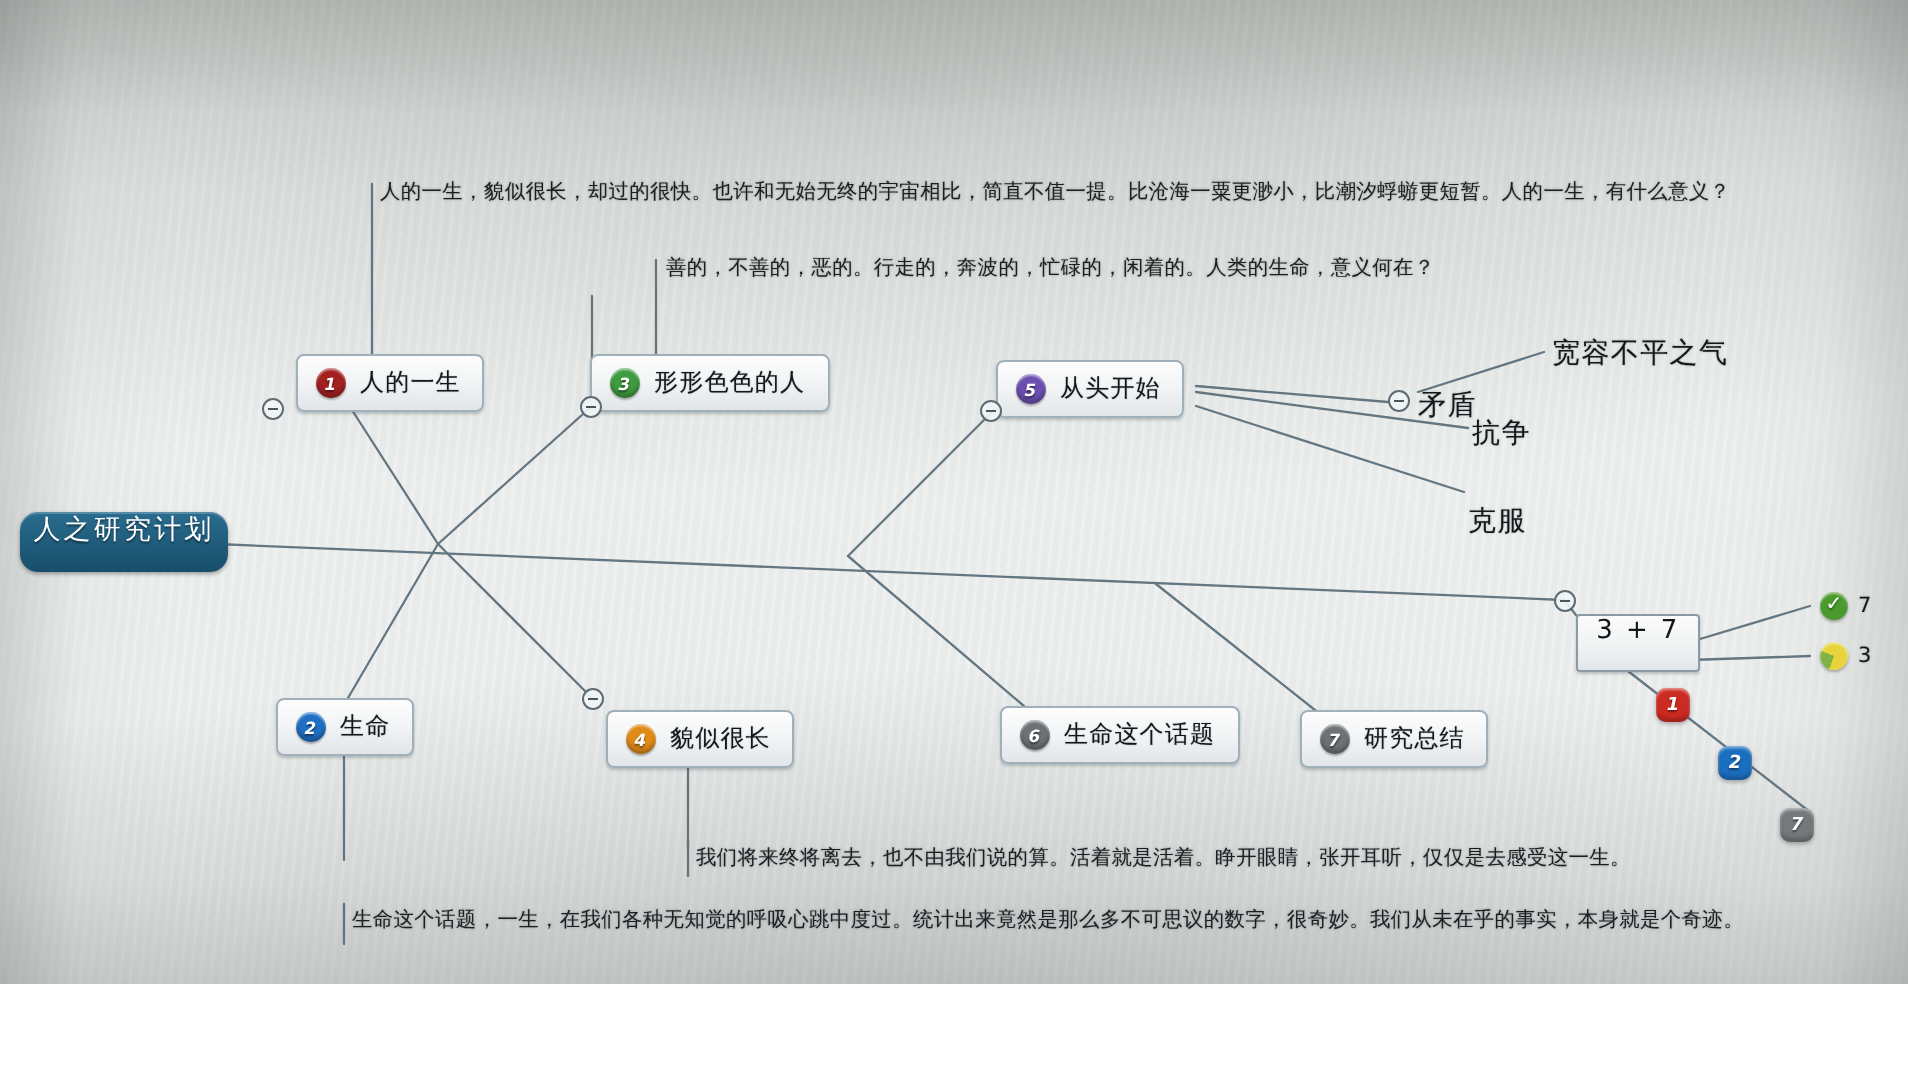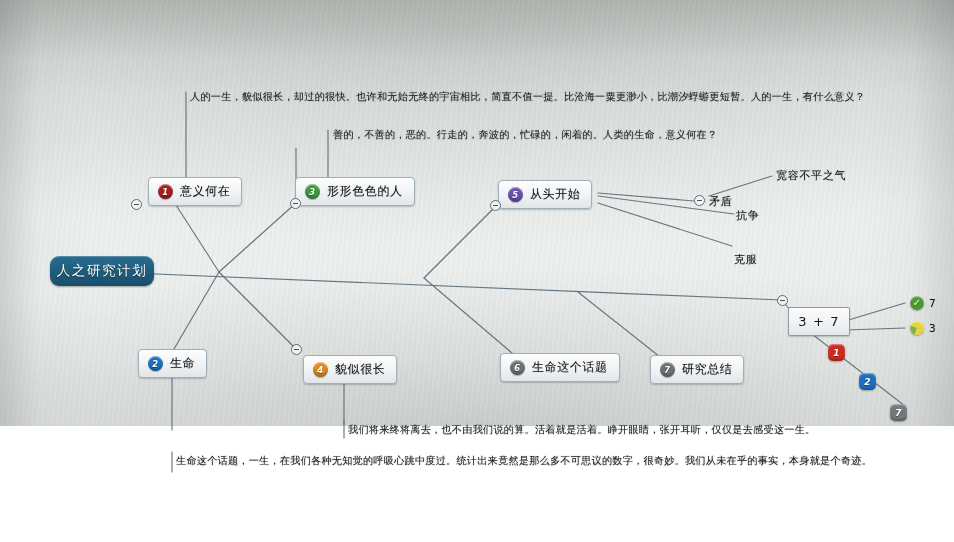--- a/index.html
+++ b/index.html
@@ -7,21 +7,21 @@
     padding: 0;
     width: 954px;
     height: 542px;
     overflow: hidden;
     font-family: "DejaVu Sans", "Liberation Sans", sans-serif;
   }
 
   #photo {
     position: relative;
     width: 954px;
-    height: 426px;
+    height: 492px;
     background:
       radial-gradient(ellipse 1200px 300px at 48% 8%, rgba(150,155,150,0.30), rgba(150,155,150,0) 70%),
       radial-gradient(ellipse 1100px 220px at 50% 100%, rgba(140,145,145,0.32), rgba(140,145,145,0) 72%),
       linear-gradient(180deg,
         #b9bcb9 0px, #c9ccc9 26px, #dfe2e0 58px,
         #e9ecea 96px, #eef1ef 200px, #edf0ee 360px,
         #e6e9e8 440px, #d6d9d8 486px, #c3c6c5 520px, #b6b9b8 542px);
   }
 
   
@@ -55,29 +55,28 @@
     line-height: 1.25;
     letter-spacing: .2px;
     white-space: nowrap;
     text-shadow: 0 0 1.2px rgba(80,85,90,0.55);
     font-family: "DejaVu Sans", "Liberation Sans", sans-serif;
   }
 
   
   .root-node {
     position: absolute;
-    display: flex; align-items: center; justify-content: center;
+    display: flex; align-items: flex-start; justify-content: center;
     background: linear-gradient(180deg, #2a6d8f 0%, #1f5b7a 55%, #184e6a 100%);
     color: #ffffff;
     border-radius: 9px;
     font-size: 13.5px;
     letter-spacing: 1.6px;
     box-shadow: 0 1px 2px rgba(0,0,0,0.35), inset 0 1px 0 rgba(255,255,255,0.22);
     text-shadow: 0 1px 1px rgba(0,0,0,0.45);
-    margin-left: 40px;
   }
 
   
   .node {
     position: absolute;
     display: flex; align-items: center;
     gap: 7px;
     padding: 0 11px 0 9px;
     background: linear-gradient(180deg, #fdfdfd 0%, #f2f4f5 48%, #e2e6e8 100%);
     border: 1px solid #9fb0bb;
@@ -85,21 +84,21 @@
     box-shadow: 0 1px 1.6px rgba(60,70,80,0.30);
     color: #141719;
     font-size: 12px;
     letter-spacing: .6px;
     white-space: nowrap;
   }
   .node .label { text-shadow: 0 0 .8px rgba(70,80,90,.45); }
 
   .plainbox {
     position: absolute;
-    display: flex; align-items: center; justify-content: center;
+    display: flex; align-items: flex-start; justify-content: center;
     background: linear-gradient(180deg, #fbfbfb 0%, #f0f2f3 55%, #e4e7e9 100%);
     border: 1px solid #8b9aa4;
     border-radius: 2px;
     box-shadow: 0 1px 1.6px rgba(60,70,80,0.28);
     color: #14171a;
     font-size: 13px;
     letter-spacing: 1.2px;
   }
 
   
@@ -160,21 +159,21 @@
   .handle::before {
     content: "";
     position: absolute;
     left: 2px; right: 2px; top: 4px;
     height: 1px;
     background: #4a565e;
   }
 
   .subtopic {
     position: absolute;
-    font-size: 11px;
+    font-size: 14px;
     color: #14171a;
     letter-spacing: .7px;
     white-space: nowrap;
     text-shadow: 0 0 1px rgba(80,85,92,.5);
   }
 </style>
 </head>
 <body>
 
 <div id="photo">
@@ -234,21 +233,21 @@
 
     <div class="para" style="left:348px; top:424px;">我们将来终将离去，也不由我们说的算。活着就是活着。睁开眼睛，张开耳听，仅仅是去感受这一生。</div>
     <div class="para" style="left:176px; top:455px;">生命这个话题，一生，在我们各种无知觉的呼吸心跳中度过。统计出来竟然是那么多不可思议的数字，很奇妙。我们从未在乎的事实，本身就是个奇迹。</div>
 
     <div class="root-node" style="left:10px; top:256px; width:104px; height:30px;">
       <span>人之研究计划</span>
     </div>
 
     <div class="node" style="left:148px; top:177px; height:27px;">
       <span class="badge" style="background:#a32020;">1</span>
-      <span class="label">意义何在</span>
+      <span class="label">人的一生</span>
     </div>
 
     <div class="node" style="left:138px; top:349px; height:27px;">
       <span class="badge" style="background:#1f6fc4;">2</span>
       <span class="label">生命</span>
     </div>
 
     <div class="node" style="left:295px; top:177px; height:27px;">
       <span class="badge" style="background:#3f9b3f;">3</span>
       <span class="label">形形色色的人</span>

